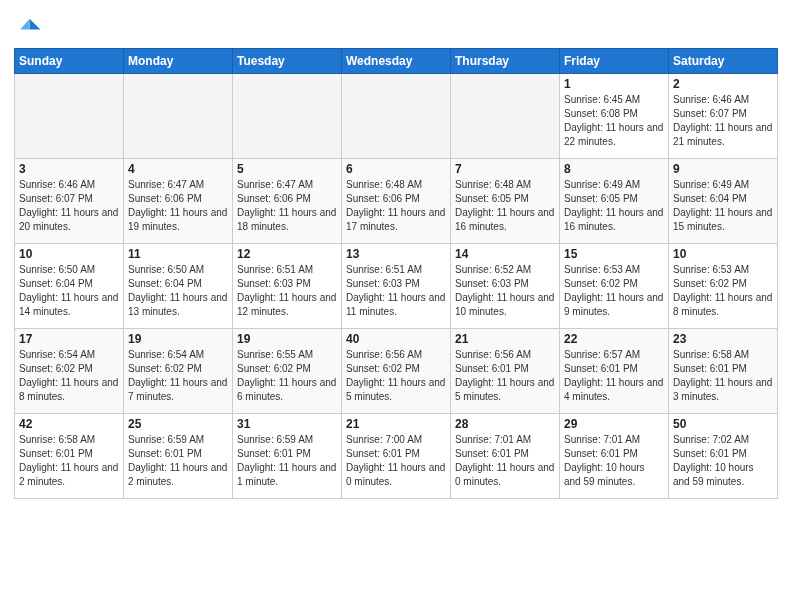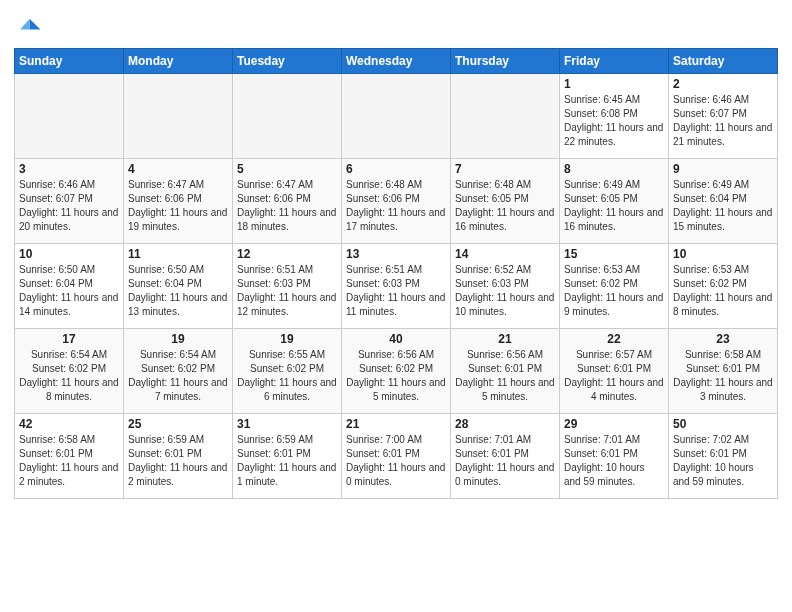--- a/index.html
+++ b/index.html
@@ -197,21 +197,21 @@
           </td>
           <td>
             <div class="day-num">15</div>
             <div class="day-info">Sunrise: 6:53 AM<br>Sunset: 6:02 PM<br>Daylight: 11 hours and 9 minutes.</div>
           </td>
           <td>
             <div class="day-num">10</div>
             <div class="day-info">Sunrise: 6:53 AM<br>Sunset: 6:02 PM<br>Daylight: 11 hours and 8 minutes.</div>
           </td>
         </tr>
-        <tr style="background: #86efac; text-align: center;">
+        <tr style="background: #86efac;">
           <td>
             <div class="day-num">17</div>
             <div class="day-info">Sunrise: 6:54 AM<br>Sunset: 6:02 PM<br>Daylight: 11 hours and 8 minutes.</div>
           </td>
           <td>
             <div class="day-num">19</div>
             <div class="day-info">Sunrise: 6:54 AM<br>Sunset: 6:02 PM<br>Daylight: 11 hours and 7 minutes.</div>
           </td>
           <td>
             <div class="day-num">19</div>

